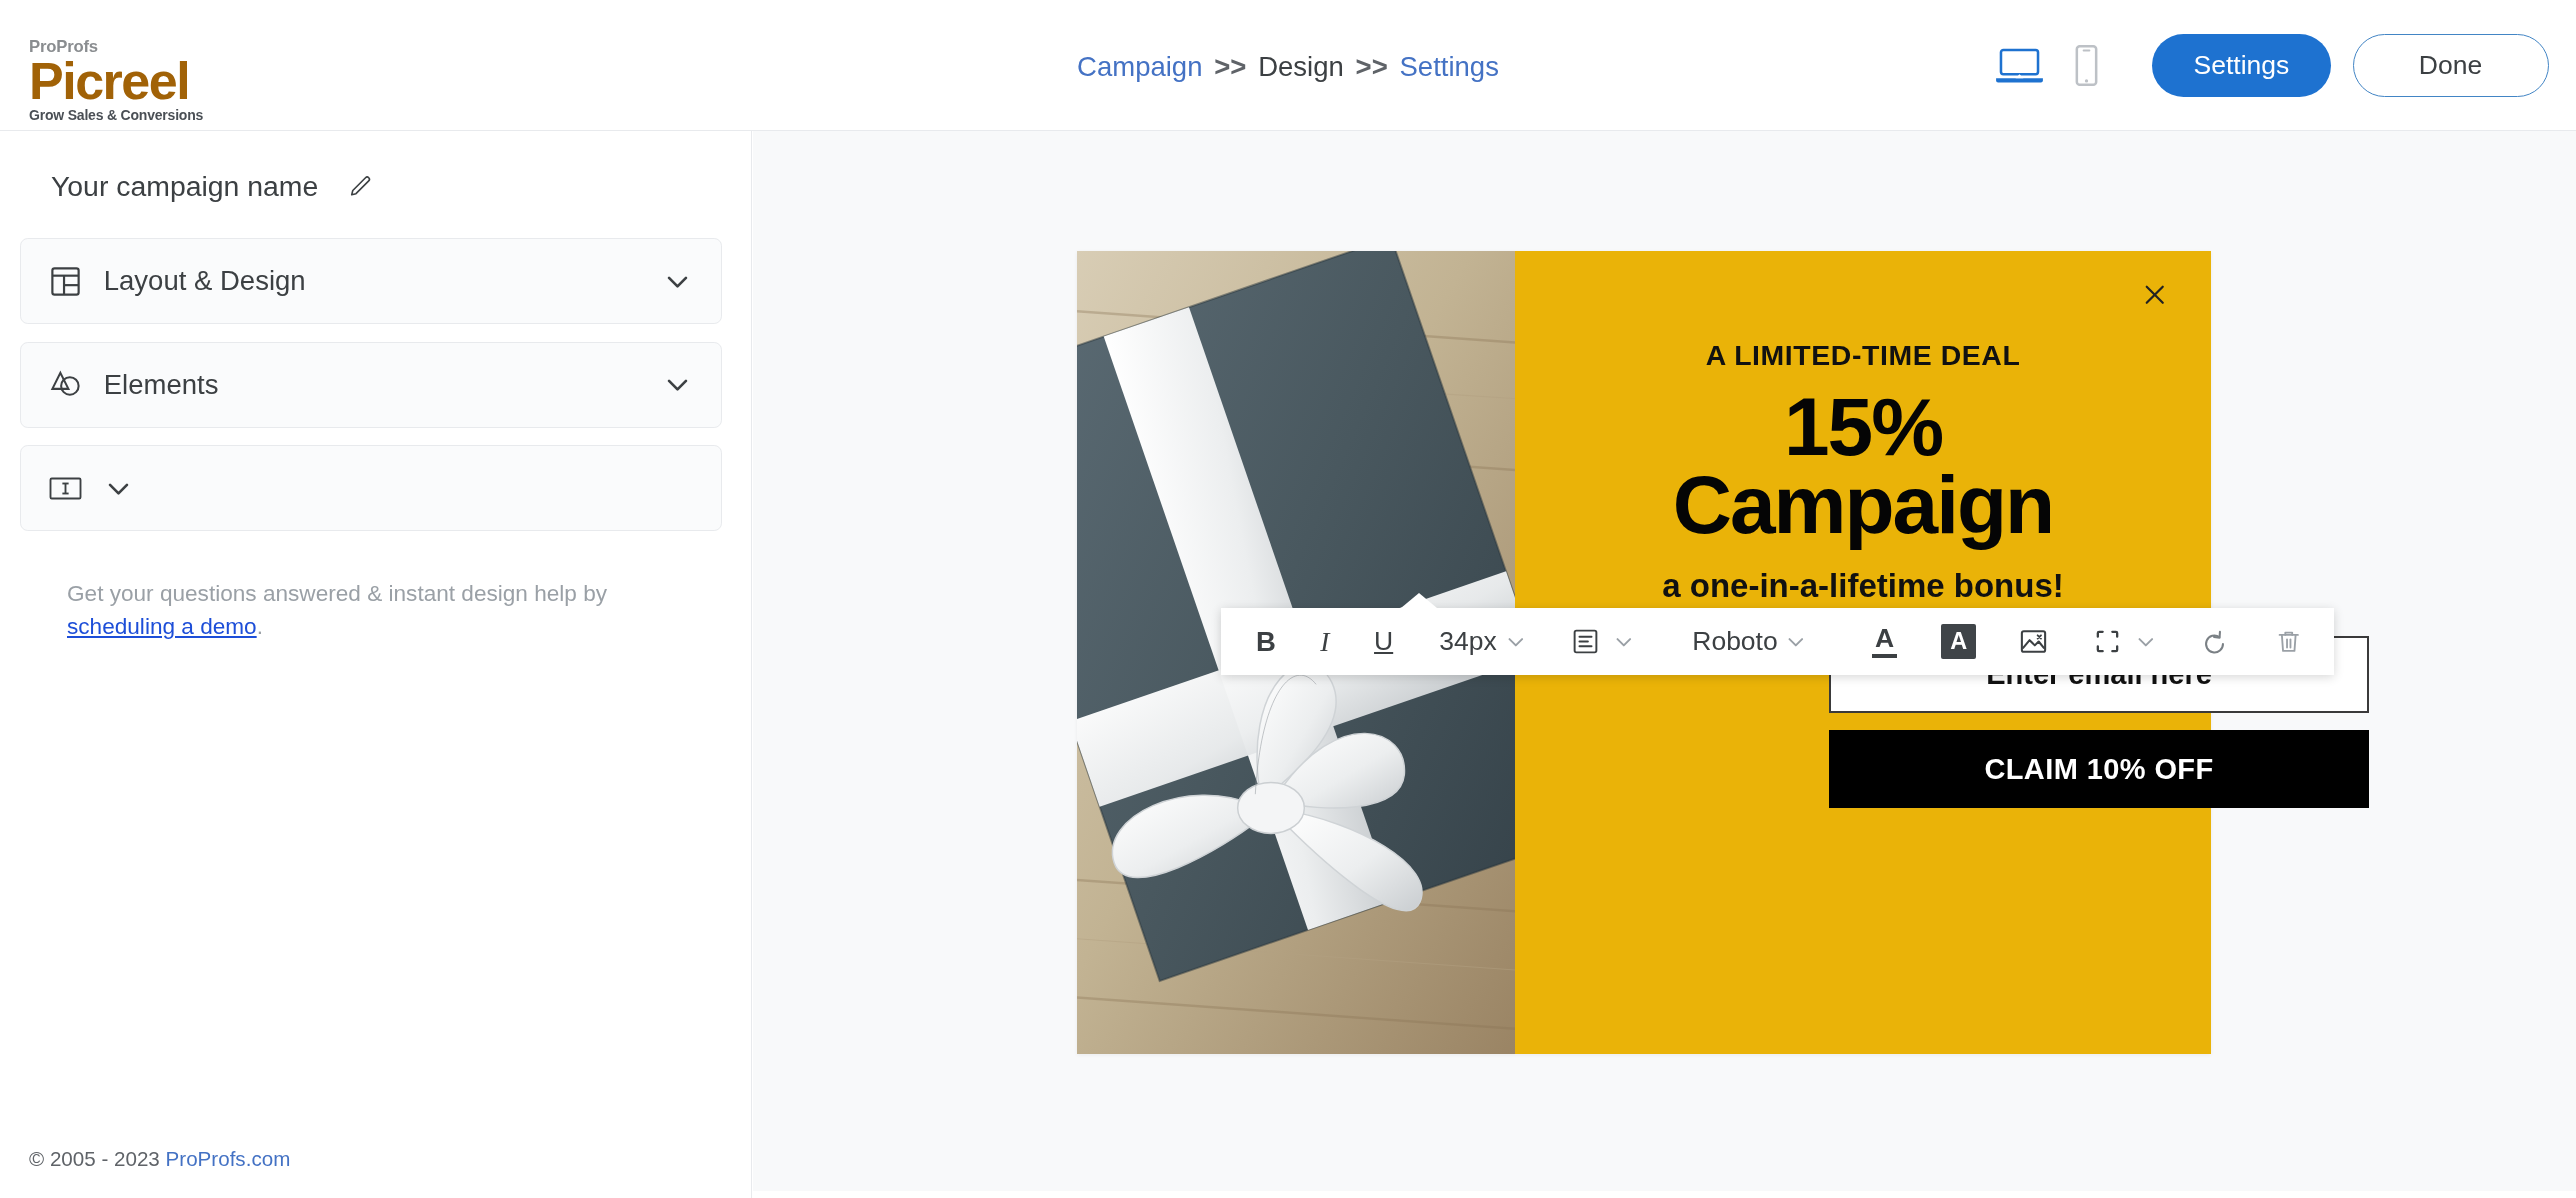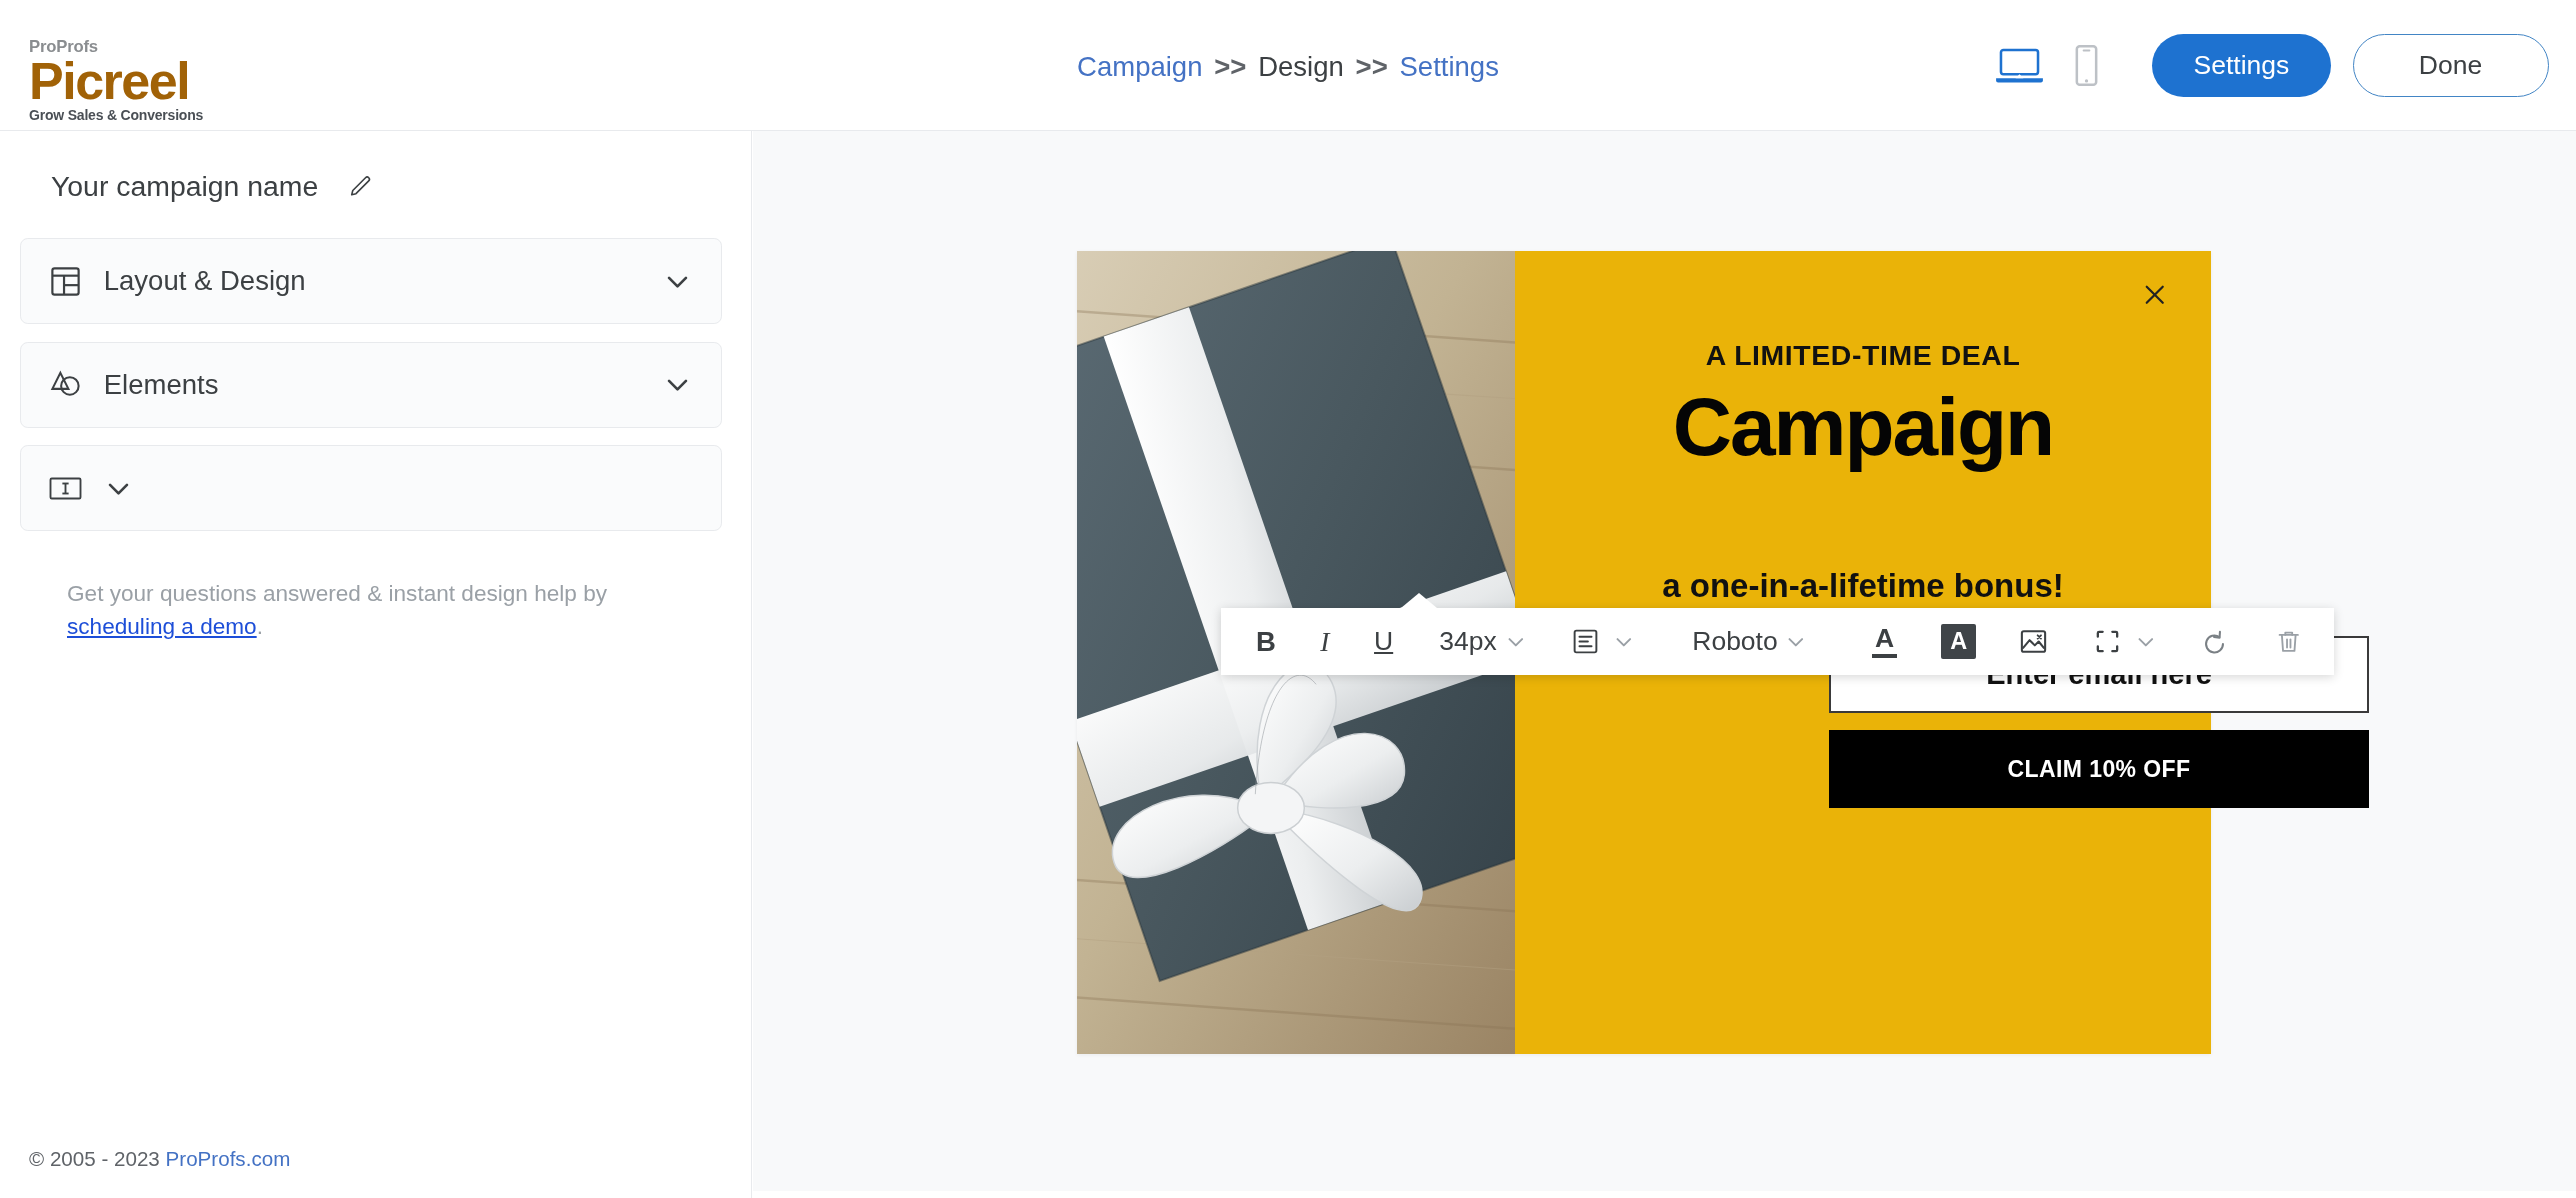--- a/index.html
+++ b/index.html
@@ -297,21 +297,21 @@
     position: absolute;
     left: 314px;
     top: 479px;
     width: 540px;
     height: 78px;
     background: #000000;
     color: #ffffff;
     display: flex;
     align-items: center;
     justify-content: center;
-    font-size: 23px;
+    font-size: 29px;
     font-weight: bold;
     letter-spacing: 0.4px;
     cursor: pointer;
     border: none;
   }
 
   
   .edit-toolbar {
     position: absolute;
     left: 468px;   
@@ -541,20 +541,21 @@
       <div class="popup-close">
         <svg width="27.5" height="27.5" viewBox="0 0 24 24" fill="none" stroke="#222222" stroke-width="1.9" stroke-linecap="round">
           <line x1="5" y1="5" x2="19" y2="19"></line>
           <line x1="19" y1="5" x2="5" y2="19"></line>
         </svg>
       </div>
 
       <div class="popup-eyebrow">A LIMITED-TIME DEAL</div>
 
       <div class="popup-headline">
+        <div>15%</div>
         <div>Campaign</div>
       </div>
 
       <div class="popup-sub">a one-in-a-lifetime bonus!</div>
 
       <div class="popup-input">Enter email here</div>
 
       <div class="popup-cta">CLAIM 10% OFF</div>
     </div>
   </div>

